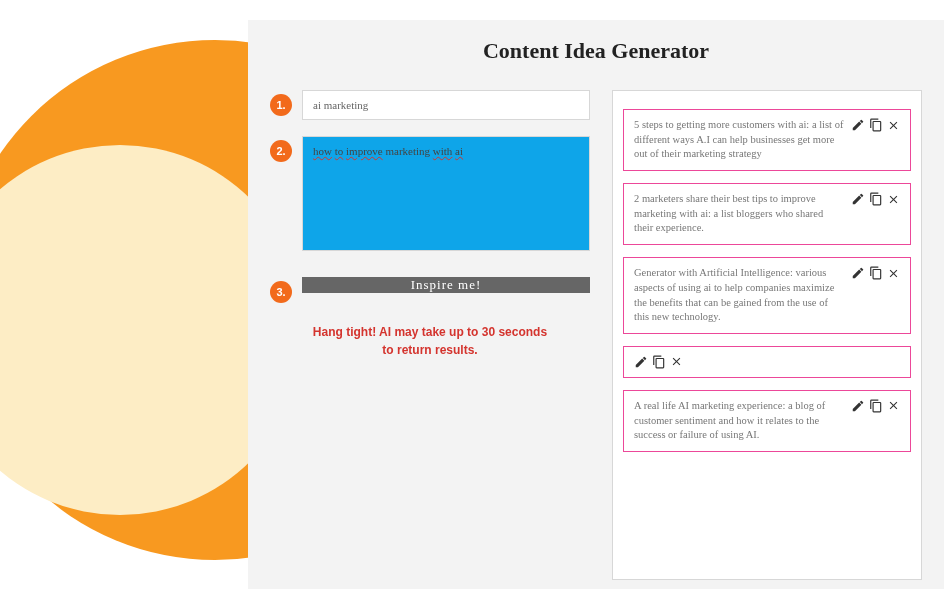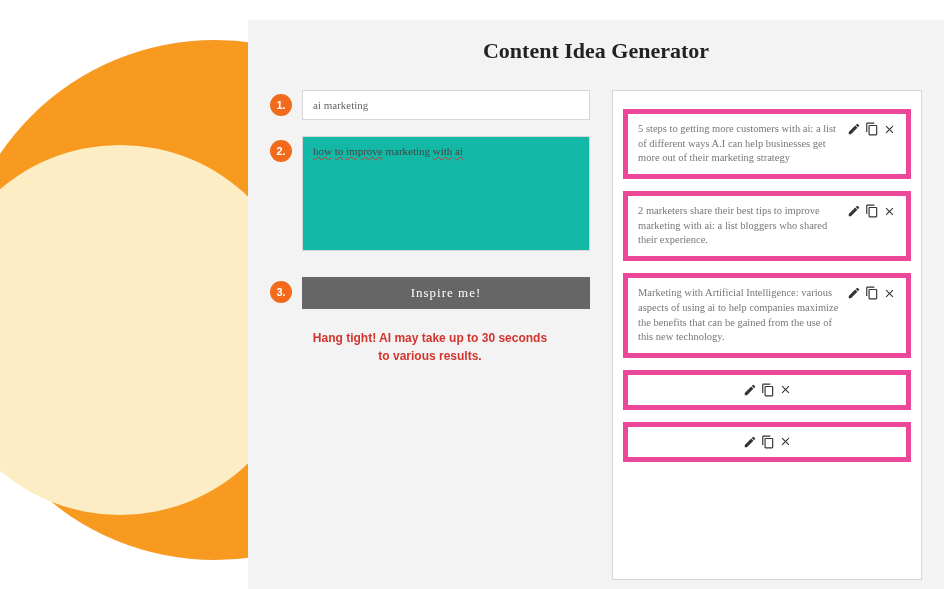--- a/index.html
+++ b/index.html
@@ -92,62 +92,61 @@
       font-family: Georgia, serif;
       font-size: 11px;
       color: #666;
       padding: 8px 10px;
       outline: none;
     }
     .details-textarea {
       flex: 1;
       height: 115px;
       border: 1px solid #d7d7d7;
-      background: #14b8a6;
+      background: #0ea5e9;
       font-family: Georgia, serif;
       font-size: 11px;
       color: #444;
       padding: 8px 10px;
       outline: none;
       resize: none;
     }
     .spell-bad {
       text-decoration: underline wavy #d4342e;
       text-decoration-thickness: 1px;
     }
     .inspire-button {
       flex: 1;
-      height: 32px;
+      height: 16px;
       background: #666666;
       color: #fff;
       border: none;
       font-family: Georgia, serif;
       font-size: 13px;
       letter-spacing: 1px;
       cursor: pointer;
     }
     .status-msg {
       margin-top: 20px;
       text-align: center;
       color: #d4342e;
       font-size: 12px;
       font-weight: 700;
       line-height: 1.5;
       font-family: Arial, sans-serif;
       padding: 0 28px;
     }
     .result-card {
-      border: 5px solid #ec4899;
+      border: 1px solid #ec4899;
       background: #fff;
       padding: 8px 10px;
       margin-bottom: 12px;
       display: flex;
       gap: 6px;
       align-items: flex-start;
-      justify-content: center;
     }
     .result-text {
       flex: 1;
       font-size: 10.5px;
       color: #777;
       line-height: 1.4;
       font-family: Georgia, serif;
     }
     .result-actions {
       display: flex;
@@ -188,21 +187,21 @@
         <div class="details-textarea" contenteditable="true" style=""><span class="spell-bad">how</span> <span class="spell-bad">to</span> <span class="spell-bad">improve</span> marketing <span class="spell-bad">with</span> <span class="spell-bad">ai</span></div>
       </div>
 
       <div class="step-row" style="margin-top:26px;">
         <div class="step-badge">3.</div>
         <button class="inspire-button">Inspire me!</button>
       </div>
 
       <div class="status-msg">
         <span>Hang tight! AI may take up to 30 seconds</span><br>
-        <span>to various results.</span>
+        <span>to return results.</span>
       </div>
 
     </div>
 
     <div class="right-col">
 
       <div class="result-card">
         <div class="result-text">5 steps to getting more customers with ai: a list of different ways A.I can help businesses get more out of their marketing strategy</div>
         <div class="result-actions">
           <span>
@@ -238,61 +237,62 @@
             </span>
           <span class="close-x">
               <svg viewBox="0 0 24 24">
                 <path d="M19 6.41 17.59 5 12 10.59 6.41 5 5 6.41 10.59 12 5 17.59 6.41 19 12 13.41 17.59 19 19 17.59 13.41 12z"></path>
               </svg>
             </span>
         </div>
       </div>
 
       <div class="result-card">
-        <div class="result-text">Marketing with Artificial Intelligence: various aspects of using ai to help companies maximize the benefits that can be gained from the use of this new technology.</div>
-        <div class="result-actions">
-          <span>
-              <svg viewBox="0 0 24 24">
-                <path d="M3 17.25V21h3.75L17.81 9.94l-3.75-3.75L3 17.25zM20.71 7.04a1 1 0 0 0 0-1.41l-2.34-2.34a1 1 0 0 0-1.41 0l-1.83 1.83 3.75 3.75 1.83-1.83z"></path>
-              </svg>
-            </span>
-          <span>
-              <svg viewBox="0 0 24 24">
-                <path d="M16 1H4a2 2 0 0 0-2 2v14h2V3h12V1zm3 4H8a2 2 0 0 0-2 2v14a2 2 0 0 0 2 2h11a2 2 0 0 0 2-2V7a2 2 0 0 0-2-2zm0 16H8V7h11v14z"></path>
-              </svg>
-            </span>
-          <span class="close-x">
-              <svg viewBox="0 0 24 24">
-                <path d="M19 6.41 17.59 5 12 10.59 6.41 5 5 6.41 10.59 12 5 17.59 6.41 19 12 13.41 17.59 19 19 17.59 13.41 12z"></path>
-              </svg>
-            </span>
-        </div>
-      </div>
-
-      <div class="result-card">
-        <div class="result-actions">
-          <span>
-              <svg viewBox="0 0 24 24">
-                <path d="M3 17.25V21h3.75L17.81 9.94l-3.75-3.75L3 17.25zM20.71 7.04a1 1 0 0 0 0-1.41l-2.34-2.34a1 1 0 0 0-1.41 0l-1.83 1.83 3.75 3.75 1.83-1.83z"></path>
-              </svg>
-            </span>
-          <span>
-              <svg viewBox="0 0 24 24">
-                <path d="M16 1H4a2 2 0 0 0-2 2v14h2V3h12V1zm3 4H8a2 2 0 0 0-2 2v14a2 2 0 0 0 2 2h11a2 2 0 0 0 2-2V7a2 2 0 0 0-2-2zm0 16H8V7h11v14z"></path>
-              </svg>
-            </span>
-          <span class="close-x">
-              <svg viewBox="0 0 24 24">
-                <path d="M19 6.41 17.59 5 12 10.59 6.41 5 5 6.41 10.59 12 5 17.59 6.41 19 12 13.41 17.59 19 19 17.59 13.41 12z"></path>
-              </svg>
-            </span>
-        </div>
-      </div>
-
-      <div class="result-card">
+        <div class="result-text">Generator with Artificial Intelligence: various aspects of using ai to help companies maximize the benefits that can be gained from the use of this new technology.</div>
+        <div class="result-actions">
+          <span>
+              <svg viewBox="0 0 24 24">
+                <path d="M3 17.25V21h3.75L17.81 9.94l-3.75-3.75L3 17.25zM20.71 7.04a1 1 0 0 0 0-1.41l-2.34-2.34a1 1 0 0 0-1.41 0l-1.83 1.83 3.75 3.75 1.83-1.83z"></path>
+              </svg>
+            </span>
+          <span>
+              <svg viewBox="0 0 24 24">
+                <path d="M16 1H4a2 2 0 0 0-2 2v14h2V3h12V1zm3 4H8a2 2 0 0 0-2 2v14a2 2 0 0 0 2 2h11a2 2 0 0 0 2-2V7a2 2 0 0 0-2-2zm0 16H8V7h11v14z"></path>
+              </svg>
+            </span>
+          <span class="close-x">
+              <svg viewBox="0 0 24 24">
+                <path d="M19 6.41 17.59 5 12 10.59 6.41 5 5 6.41 10.59 12 5 17.59 6.41 19 12 13.41 17.59 19 19 17.59 13.41 12z"></path>
+              </svg>
+            </span>
+        </div>
+      </div>
+
+      <div class="result-card">
+        <div class="result-actions">
+          <span>
+              <svg viewBox="0 0 24 24">
+                <path d="M3 17.25V21h3.75L17.81 9.94l-3.75-3.75L3 17.25zM20.71 7.04a1 1 0 0 0 0-1.41l-2.34-2.34a1 1 0 0 0-1.41 0l-1.83 1.83 3.75 3.75 1.83-1.83z"></path>
+              </svg>
+            </span>
+          <span>
+              <svg viewBox="0 0 24 24">
+                <path d="M16 1H4a2 2 0 0 0-2 2v14h2V3h12V1zm3 4H8a2 2 0 0 0-2 2v14a2 2 0 0 0 2 2h11a2 2 0 0 0 2-2V7a2 2 0 0 0-2-2zm0 16H8V7h11v14z"></path>
+              </svg>
+            </span>
+          <span class="close-x">
+              <svg viewBox="0 0 24 24">
+                <path d="M19 6.41 17.59 5 12 10.59 6.41 5 5 6.41 10.59 12 5 17.59 6.41 19 12 13.41 17.59 19 19 17.59 13.41 12z"></path>
+              </svg>
+            </span>
+        </div>
+      </div>
+
+      <div class="result-card">
+        <div class="result-text">A real life AI marketing experience: a blog of customer sentiment and how it relates to the success or failure of using AI.</div>
         <div class="result-actions">
           <span>
               <svg viewBox="0 0 24 24">
                 <path d="M3 17.25V21h3.75L17.81 9.94l-3.75-3.75L3 17.25zM20.71 7.04a1 1 0 0 0 0-1.41l-2.34-2.34a1 1 0 0 0-1.41 0l-1.83 1.83 3.75 3.75 1.83-1.83z"></path>
               </svg>
             </span>
           <span>
               <svg viewBox="0 0 24 24">
                 <path d="M16 1H4a2 2 0 0 0-2 2v14h2V3h12V1zm3 4H8a2 2 0 0 0-2 2v14a2 2 0 0 0 2 2h11a2 2 0 0 0 2-2V7a2 2 0 0 0-2-2zm0 16H8V7h11v14z"></path>
               </svg>

